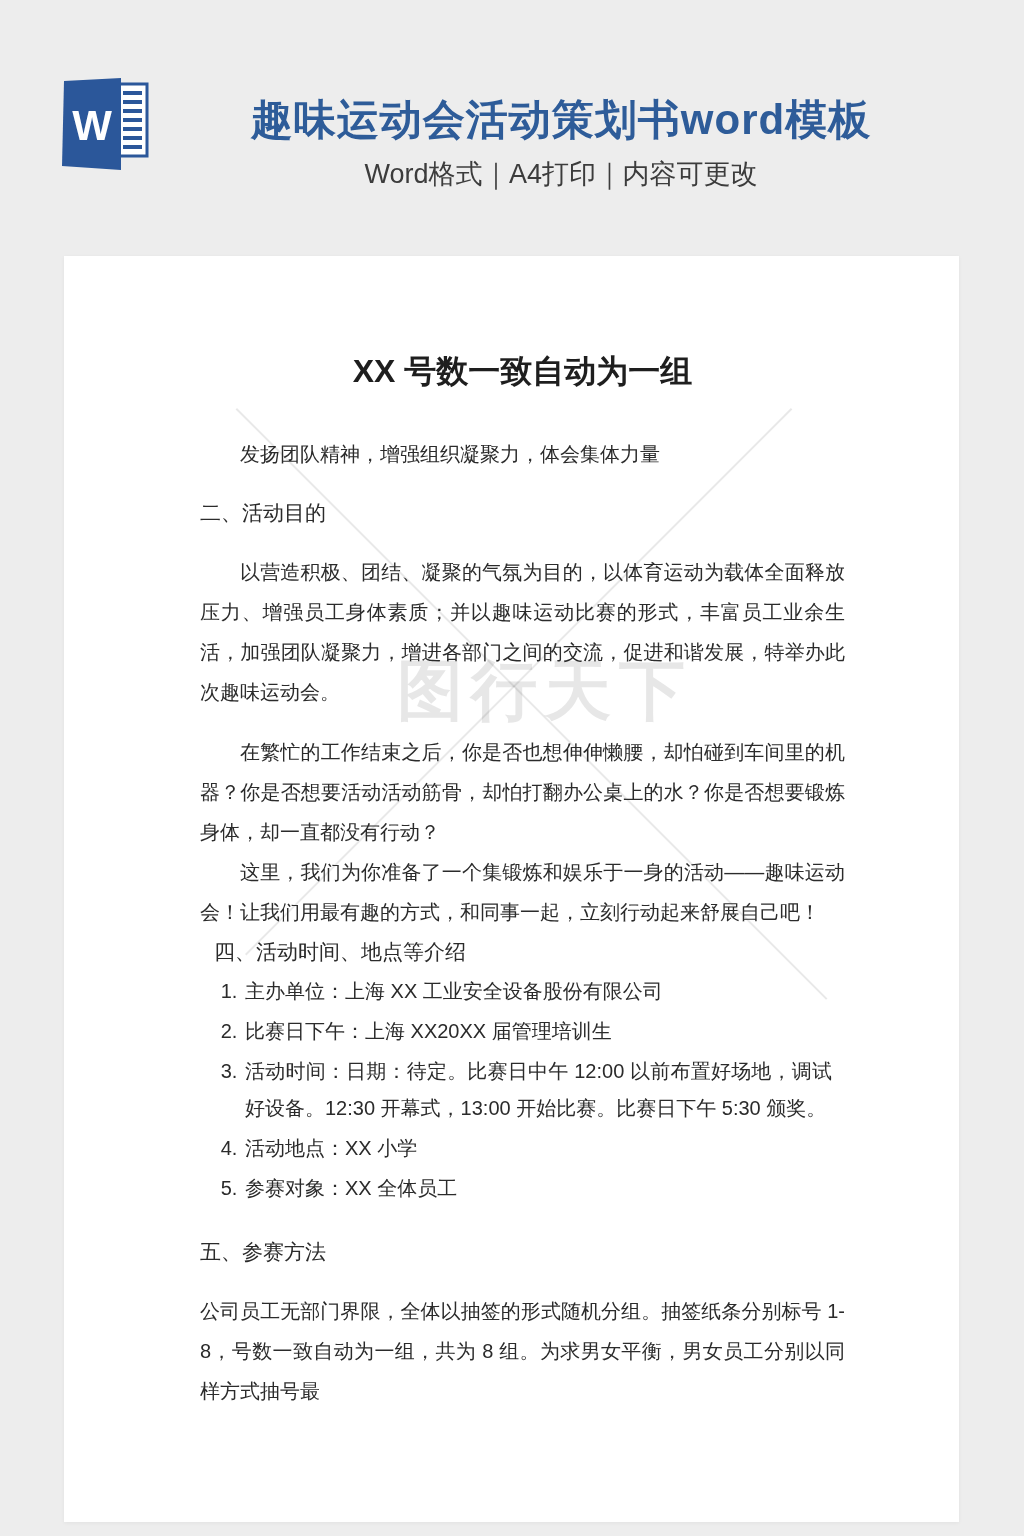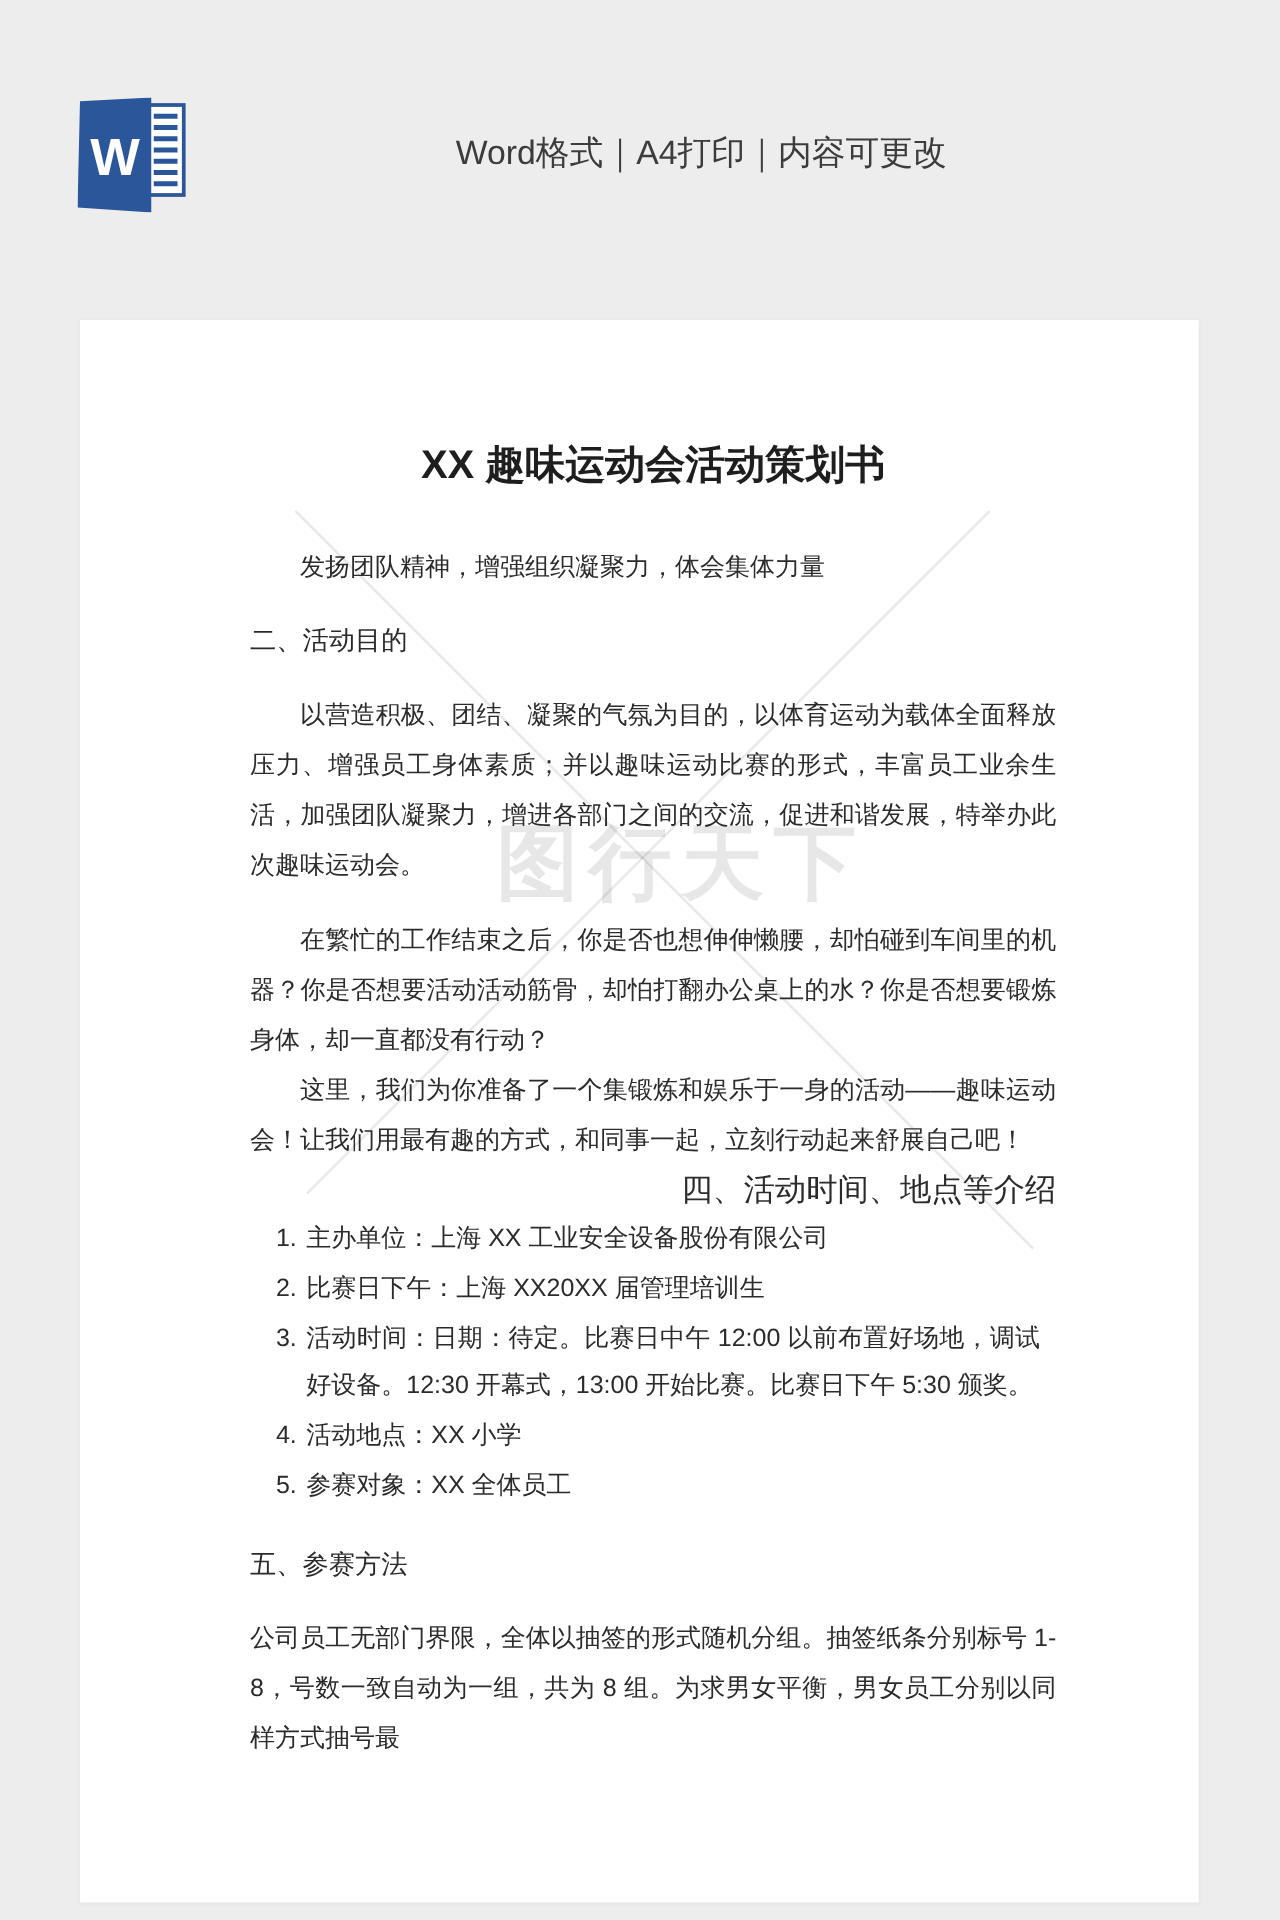--- a/index.html
+++ b/index.html
@@ -47,21 +47,21 @@
     font-size:66px;font-weight:700;letter-spacing:8px;
     color:rgba(70,70,70,0.13);white-space:nowrap;margin-left:21px;
   }
 
   
   .doc-title{
     font-size:32px;font-weight:700;color:#1e1e1e;
     text-align:center;margin:0 0 44px;line-height:38px;
   }
   .sec{font-size:21px;line-height:30px;margin:24px 0;font-weight:400;}
-  .sec-inline{font-size:25px;line-height:36px;margin:2px 0;padding-left:14px;text-align:right;}
+  .sec-inline{font-size:21px;line-height:36px;margin:2px 0;padding-left:14px;}
   .para{
     font-size:20px;line-height:40px;margin:0 0 20px;
     text-indent:2em;text-align:justify;
   }
   .para-tight{margin:0;}
   .para-noindent{text-indent:0;margin:0;}
   .doc-list{
     margin:2px 13px 30px;padding:0 0 0 30px;
     font-size:20px;
   }
@@ -83,33 +83,34 @@
         <rect x="61" y="49" width="19" height="4"></rect>
         <rect x="61" y="58" width="19" height="4"></rect>
         <rect x="61" y="67" width="19" height="4"></rect>
       </g>
       <polygon points="2,3 59,0 59,92 0,88" fill="#2b579a"></polygon>
       <text x="30" y="62" font-size="42" font-weight="bold" fill="#ffffff" text-anchor="middle" font-family="Liberation Sans, sans-serif">W</text>
     </svg>
   </div>
 
   <div class="header-text">
+    <div class="header-title">趣味运动会活动策划书word模板</div>
     <div class="header-subtitle">Word格式｜A4打印｜内容可更改</div>
   </div>
 </div>
 
 <div class="page">
 
   <div class="wm-line wm-line-down"></div>
   <div class="wm-line wm-line-up"></div>
   <div class="wm-text">图行天下</div>
 
   <div class="page-inner">
 
-    <div class="doc-title">XX 趣味运动会活动策划书</div>
+    <div class="doc-title">XX 号数一致自动为一组</div>
 
     <p class="para">发扬团队精神，增强组织凝聚力，体会集体力量</p>
 
     <div class="sec">二、活动目的</div>
     <p class="para">以营造积极、团结、凝聚的气氛为目的，以体育运动为载体全面释放压力、增强员工身体素质；并以趣味运动比赛的形式，丰富员工业余生活，加强团队凝聚力，增进各部门之间的交流，促进和谐发展，特举办此次趣味运动会。</p>
 
     <p class="para para-tight">在繁忙的工作结束之后，你是否也想伸伸懒腰，却怕碰到车间里的机器？你是否想要活动活动筋骨，却怕打翻办公桌上的水？你是否想要锻炼身体，却一直都没有行动？</p>
     <p class="para para-tight">这里，我们为你准备了一个集锻炼和娱乐于一身的活动——趣味运动会！让我们用最有趣的方式，和同事一起，立刻行动起来舒展自己吧！</p>
 
     <div class="sec-inline">四、活动时间、地点等介绍</div>

